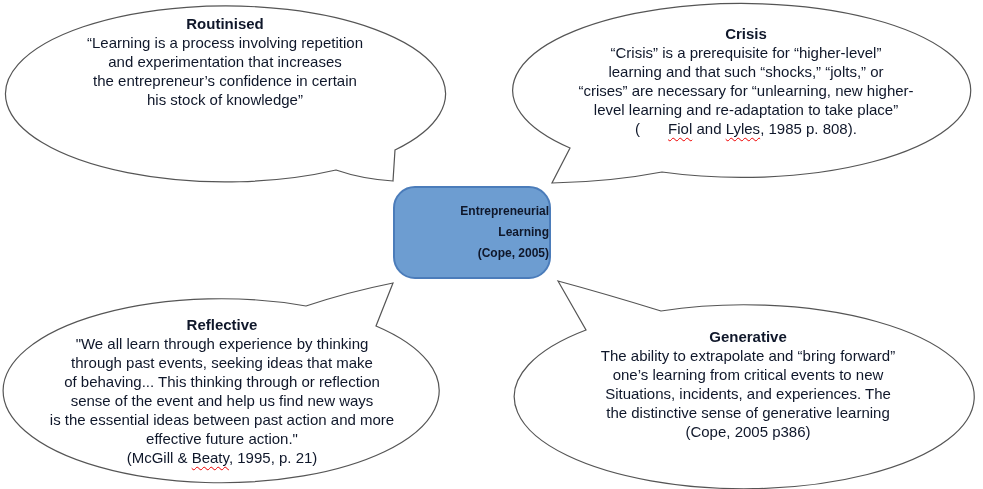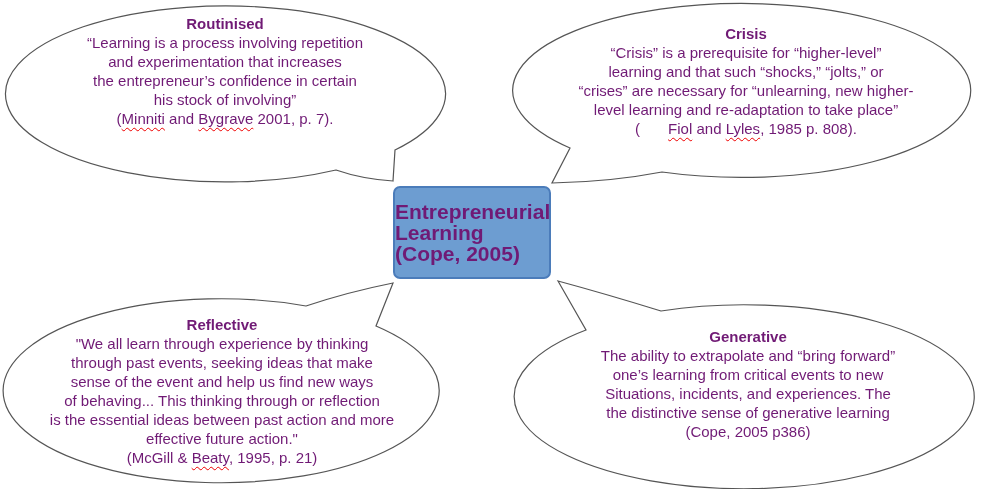--- a/index.html
+++ b/index.html
@@ -1,39 +1,39 @@
 <!DOCTYPE html>
 <html><head>
 <meta charset="utf-8">
 <style>
   html,body{margin:0;padding:0;background:#ffffff;}
   .canvas{
     position:relative;width:983px;height:489px;background:#ffffff;
-    font-family:"Liberation Sans",sans-serif;color:#701a75;overflow:hidden;
+    font-family:"Liberation Sans",sans-serif;color:#0f172a;overflow:hidden;
   }
   .shapes{position:absolute;left:0;top:0;width:983px;height:489px;}
   .bubble-text{
     position:absolute;text-align:center;
     font-size:15px;line-height:19px;
   }
   .bubble-title{font-weight:bold;}
   .bubble-line{white-space:nowrap;}
   .misspell{
     text-decoration-line:underline;
     text-decoration-style:wavy;
     text-decoration-color:#ee0000;
     text-decoration-thickness:1px;
     text-underline-offset:3px;
   }
   .center-box{
     position:absolute;left:393px;top:186px;width:158px;height:93px;
-    border-radius:7px;border:2px solid #4b7cba;background:#6d9dd1;
+    border-radius:22px;border:2px solid #4b7cba;background:#6d9dd1;
     box-sizing:border-box;
     display:flex;flex-direction:column;justify-content:center;
-    text-align:left;font-weight:bold;font-size:21px;line-height:21px;
+    text-align:right;font-weight:bold;font-size:12px;line-height:21px;
   }
 </style>
 </head>
 <body>
 
 <div class="canvas">
 
   <svg class="shapes" viewBox="0 0 983 489">
 
     <path class="bubble-outline" d="M 336,170 A 220,88 0 1 1 395,150 L 393,181 Q 362,179 336,170 Z" fill="#ffffff" stroke="#555555" stroke-width="1.2"></path>
@@ -44,43 +44,42 @@
 
     <path class="bubble-outline" d="M 661,311 A 230,92 0 1 1 586,330 L 558,281 Q 606,294 661,311 Z" fill="#ffffff" stroke="#555555" stroke-width="1.2"></path>
   </svg>
 
   <div class="bubble-text" style="left:15px;top:14px;width:420px">
     <div class="bubble-title">Routinised</div>
     <div>
         <div class="bubble-line">“Learning is a process involving repetition</div>
         <div class="bubble-line">and experimentation that increases</div>
         <div class="bubble-line">the entrepreneur’s confidence in certain</div>
-        <div class="bubble-line">his stock of involving”</div>
-        <div class="bubble-line">(<span class="misspell" style="text-decoration-color: rgb(238, 0, 0);">Minniti</span> and <span class="misspell" style="text-decoration-color: rgb(238, 0, 0);">Bygrave</span> 2001, p. 7).</div>
+        <div class="bubble-line">his stock of knowledge”</div>
       </div>
   </div>
 
   <div class="bubble-text" style="left:536px;top:24px;width:420px">
     <div class="bubble-title">Crisis</div>
     <div>
         <div class="bubble-line">“Crisis” is a prerequisite for “higher-level”</div>
         <div class="bubble-line">learning and that such “shocks,” “jolts,” or</div>
         <div class="bubble-line">“crises” are necessary for “unlearning, new higher-</div>
         <div class="bubble-line">level learning and re-adaptation to take place”</div>
         <div class="bubble-line">(<span class="misspell" style="text-decoration-color: rgb(238, 0, 0); margin-left: 28px;">Fiol</span> and <span class="misspell" style="text-decoration-color: rgb(238, 0, 0);">Lyles</span>, 1985 p. 808).</div>
       </div>
   </div>
 
   <div class="bubble-text" style="left:22px;top:315px;width:400px">
     <div class="bubble-title">Reflective</div>
     <div>
         <div class="bubble-line">"We all learn through experience by thinking</div>
         <div class="bubble-line">through past events, seeking ideas that make</div>
+        <div class="bubble-line">of behaving... This thinking through or reflection</div>
         <div class="bubble-line">sense of the event and help us find new ways</div>
-        <div class="bubble-line">of behaving... This thinking through or reflection</div>
         <div class="bubble-line">is the essential ideas between past action and more</div>
         <div class="bubble-line">effective future action."</div>
         <div class="bubble-line">(McGill &amp; <span class="misspell" style="text-decoration-color: rgb(238, 0, 0);">Beaty</span>, 1995, p. 21)</div>
       </div>
   </div>
 
   <div class="bubble-text" style="left:543px;top:327px;width:410px">
     <div class="bubble-title">Generative</div>
     <div>
         <div class="bubble-line">The ability to extrapolate and “bring forward”</div>

